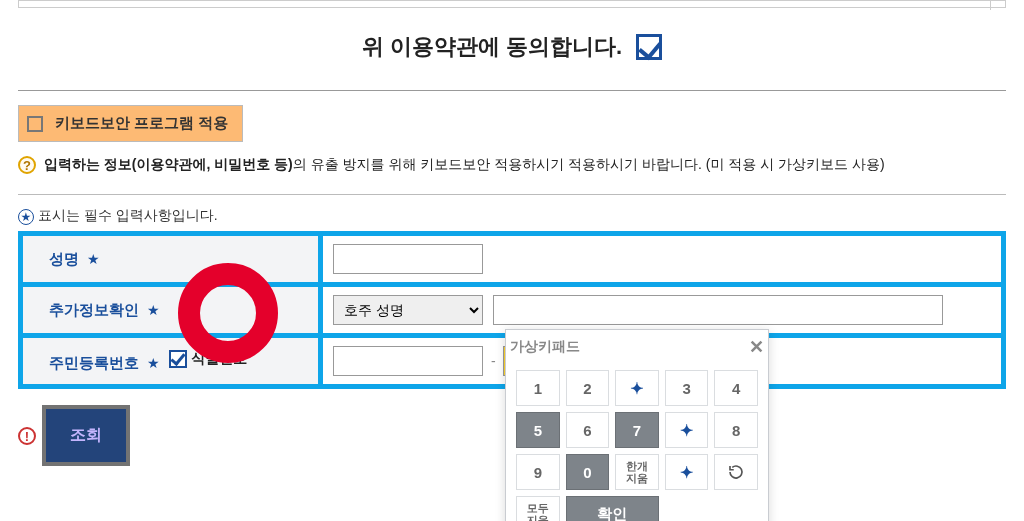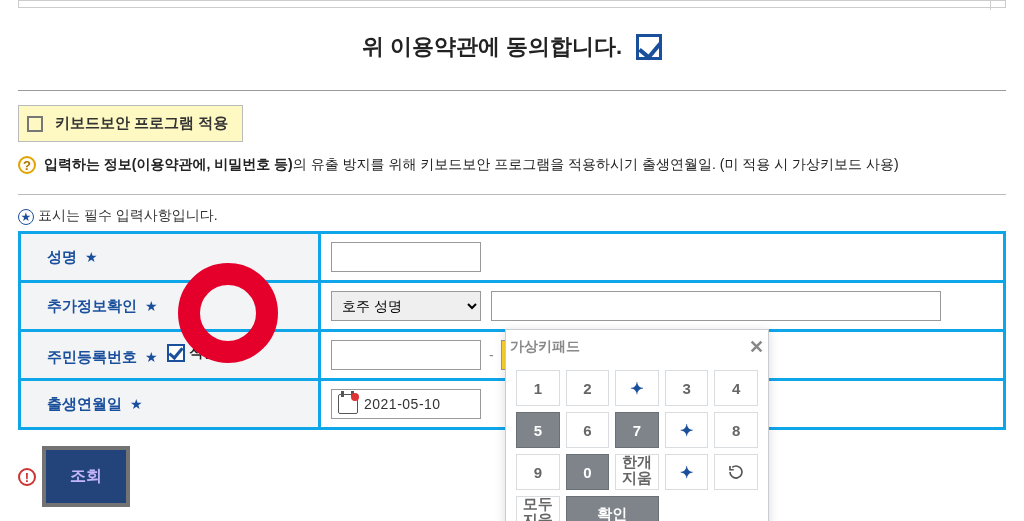--- a/index.html
+++ b/index.html
@@ -54,21 +54,21 @@
   transform: rotate(40deg);
 }
 .hr1 { border:0; border-top:1px solid #999; margin: 0 18px 14px; }
 .keyboard-sec {
   padding: 0 18px;
 }
 .kb-btn {
   display:inline-block;
   border:1px solid #bbb;
   padding: 8px 14px 8px 8px;
-  background:#fef9c3;
+  background:#fdba74;
   cursor:pointer;
 }
 .kb-btn .chk {
   display:inline-block;
   width:16px; height:16px;
   border:2px solid #777;
   vertical-align: middle;
   margin-right:8px;
 }
 .kb-btn .label{ vertical-align: middle; font-weight:700; font-size:15px;}
@@ -110,21 +110,21 @@
   margin-right:4px;
 }
 .form-table{
   border-collapse:collapse;
   width: calc(100% - 36px);
   margin: 0 18px;
   border:1px solid #bbb;
   table-layout: fixed;
 }
 .form-table td{
-  border:3px solid #0ea5e9;
+  border:5px solid #0ea5e9;
   padding:8px 10px;
   vertical-align:middle;
   height:46px;
 }
 .form-table .lbl-cell{
   width:300px;
   background:#f3f4f6;
   padding-left:26px;
 }
 .lbl-cell .lbl{
@@ -286,21 +286,21 @@
   font-size:15px;
   font-weight:700;
   color:#666;
   cursor:pointer;
 }
 .kbtn.dark{ background:#7e848a; color:#fff; border-color:#6b7075;}
 .kbtn.bird{
   color:#1a4f9c;
   font-size:16px;
 }
-.kbtn.small{ font-size:15px; line-height:1.1; text-align:center; color:#666; font-weight:700;font-family:Liberation Mono, monospace;}
+.kbtn.small{ font-size:11px; line-height:1.1; text-align:center; color:#666; font-weight:700;}
 .kbtn.refresh svg{ width:18px;height:18px;}
 </style>
 </head>
 <body>
 
 <div class="top-scroll"></div>
 
 <div class="agree-row">
   <span class="txt">위 이용약관에 동의합니다.</span>
   <span class="check-icon"></span>
@@ -308,21 +308,21 @@
 
 <hr class="hr1">
 
 <div class="keyboard-sec">
   <div class="kb-btn">
     <span class="chk"></span>
     <span class="label">키보드보안 프로그램 적용</span>
   </div>
   <div class="help-line">
     <span class="qmark">?</span>
-    <b>입력하는 정보(이용약관에, 비밀번호 등)</b><span>의 유출 방지를 위해 키보드보안 프로그램을 적용하시기 출생연월일. (미 적용 시 가상키보드 사용)</span>
+    <b>입력하는 정보(이용약관에, 비밀번호 등)</b><span>의 유출 방지를 위해 키보드보안 적용하시기 적용하시기 바랍니다. (미 적용 시 가상키보드 사용)</span>
   </div>
 </div>
 
 <hr class="hr2">
 
 <div class="req-note">
   <span class="star-icon">★</span><span>표시는 필수 입력사항입니다.</span>
 </div>
 
 <table class="form-table">
@@ -351,31 +351,20 @@
       <span class="lbl">주민등록번호</span><span class="star"> ★</span>
       <span class="id-check-wrap">
         <span class="id-check-box"></span>
         <span class="id-check-label">식별번호</span>
       </span>
     </td>
     <td>
       <input class="text-input" style="">
       <span class="dash">-</span>
       <input class="text-input yellow-input" style="">
-    </td>
-  </tr>
-  <tr>
-    <td class="lbl-cell">
-      <span class="lbl">출생연월일</span><span class="star"> ★</span>
-    </td>
-    <td>
-      <span class="date-wrap">
-        <span class="date-icon"></span>
-        <span class="date-txt">2021-05-10</span>
-      </span>
     </td>
   </tr>
 </tbody>
   </table>
 
 <div class="red-circle"></div>
 
 <div class="bottom-row">
   <span class="bang">!</span>
   <button class="lookup-btn">조회</button>

